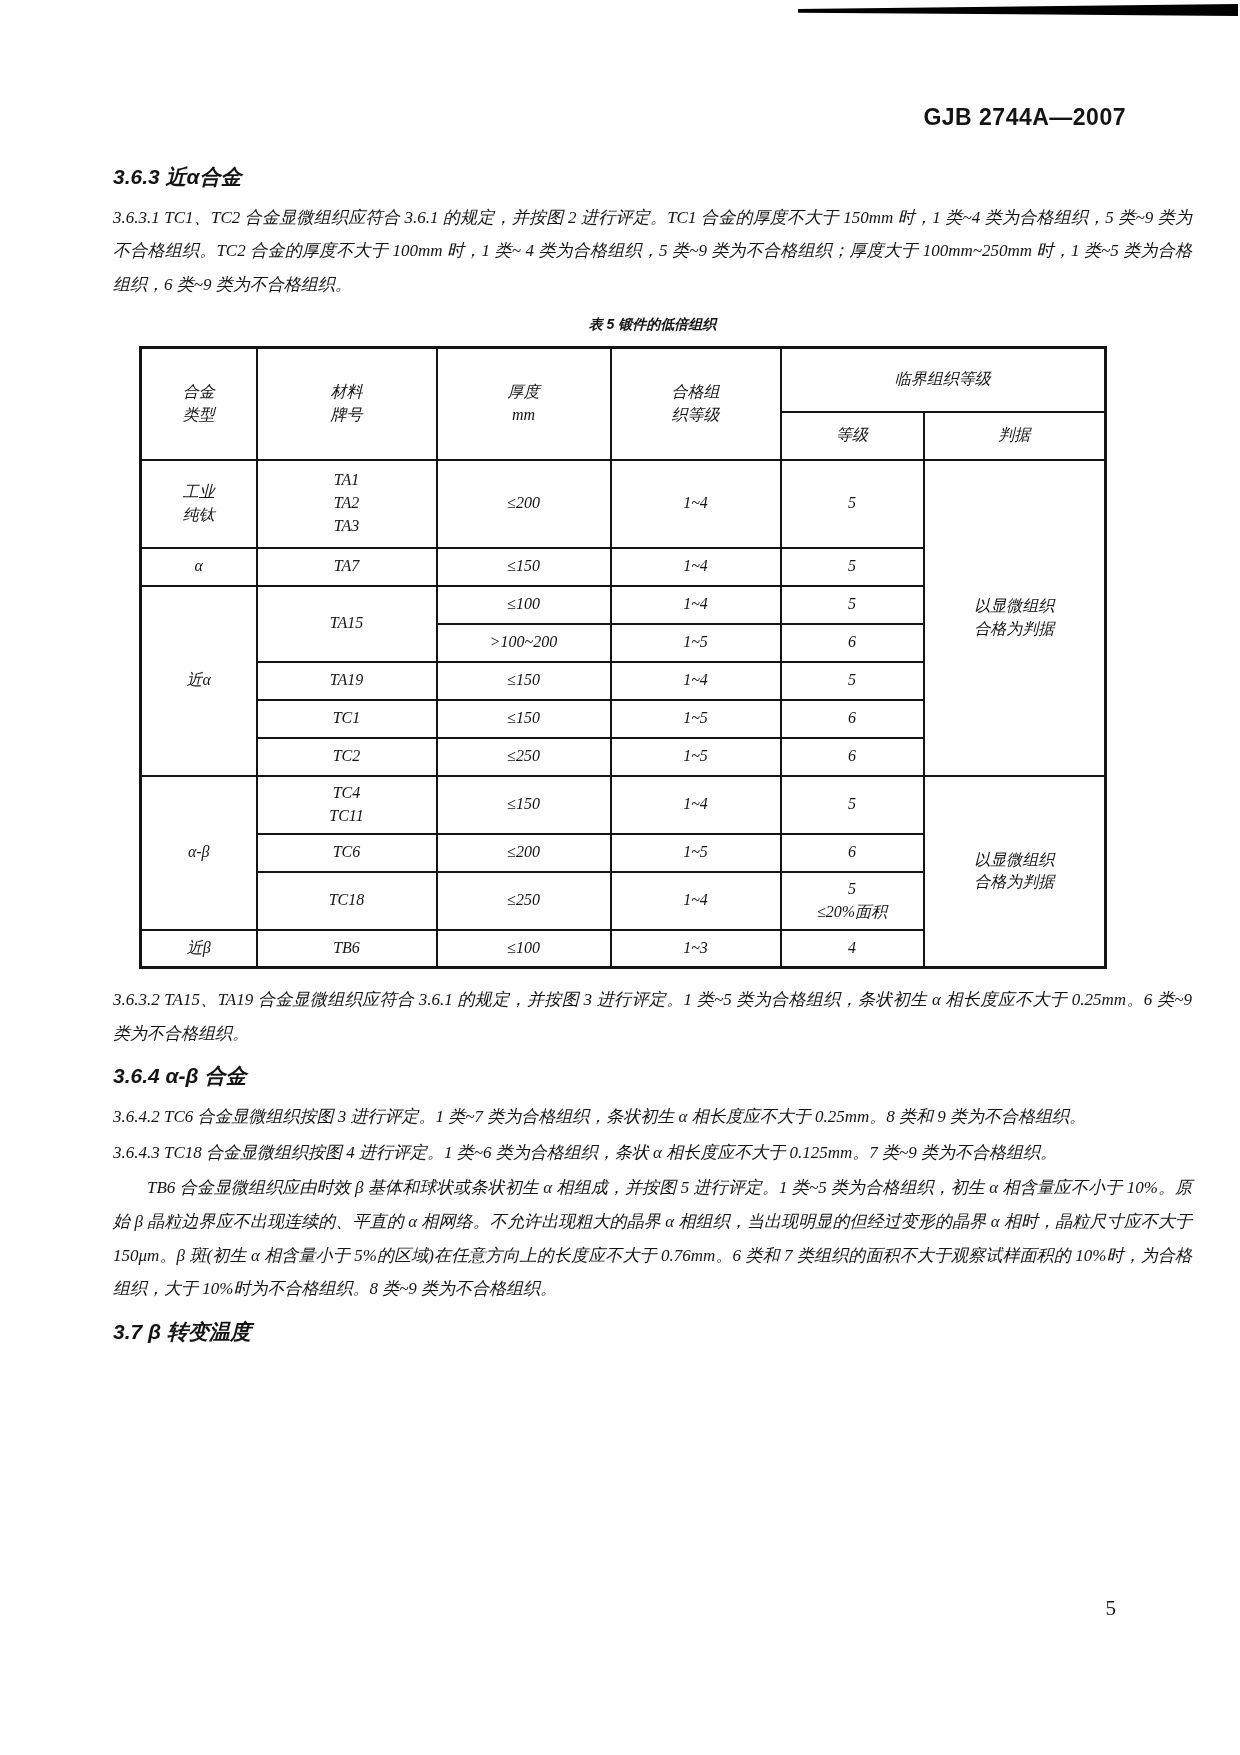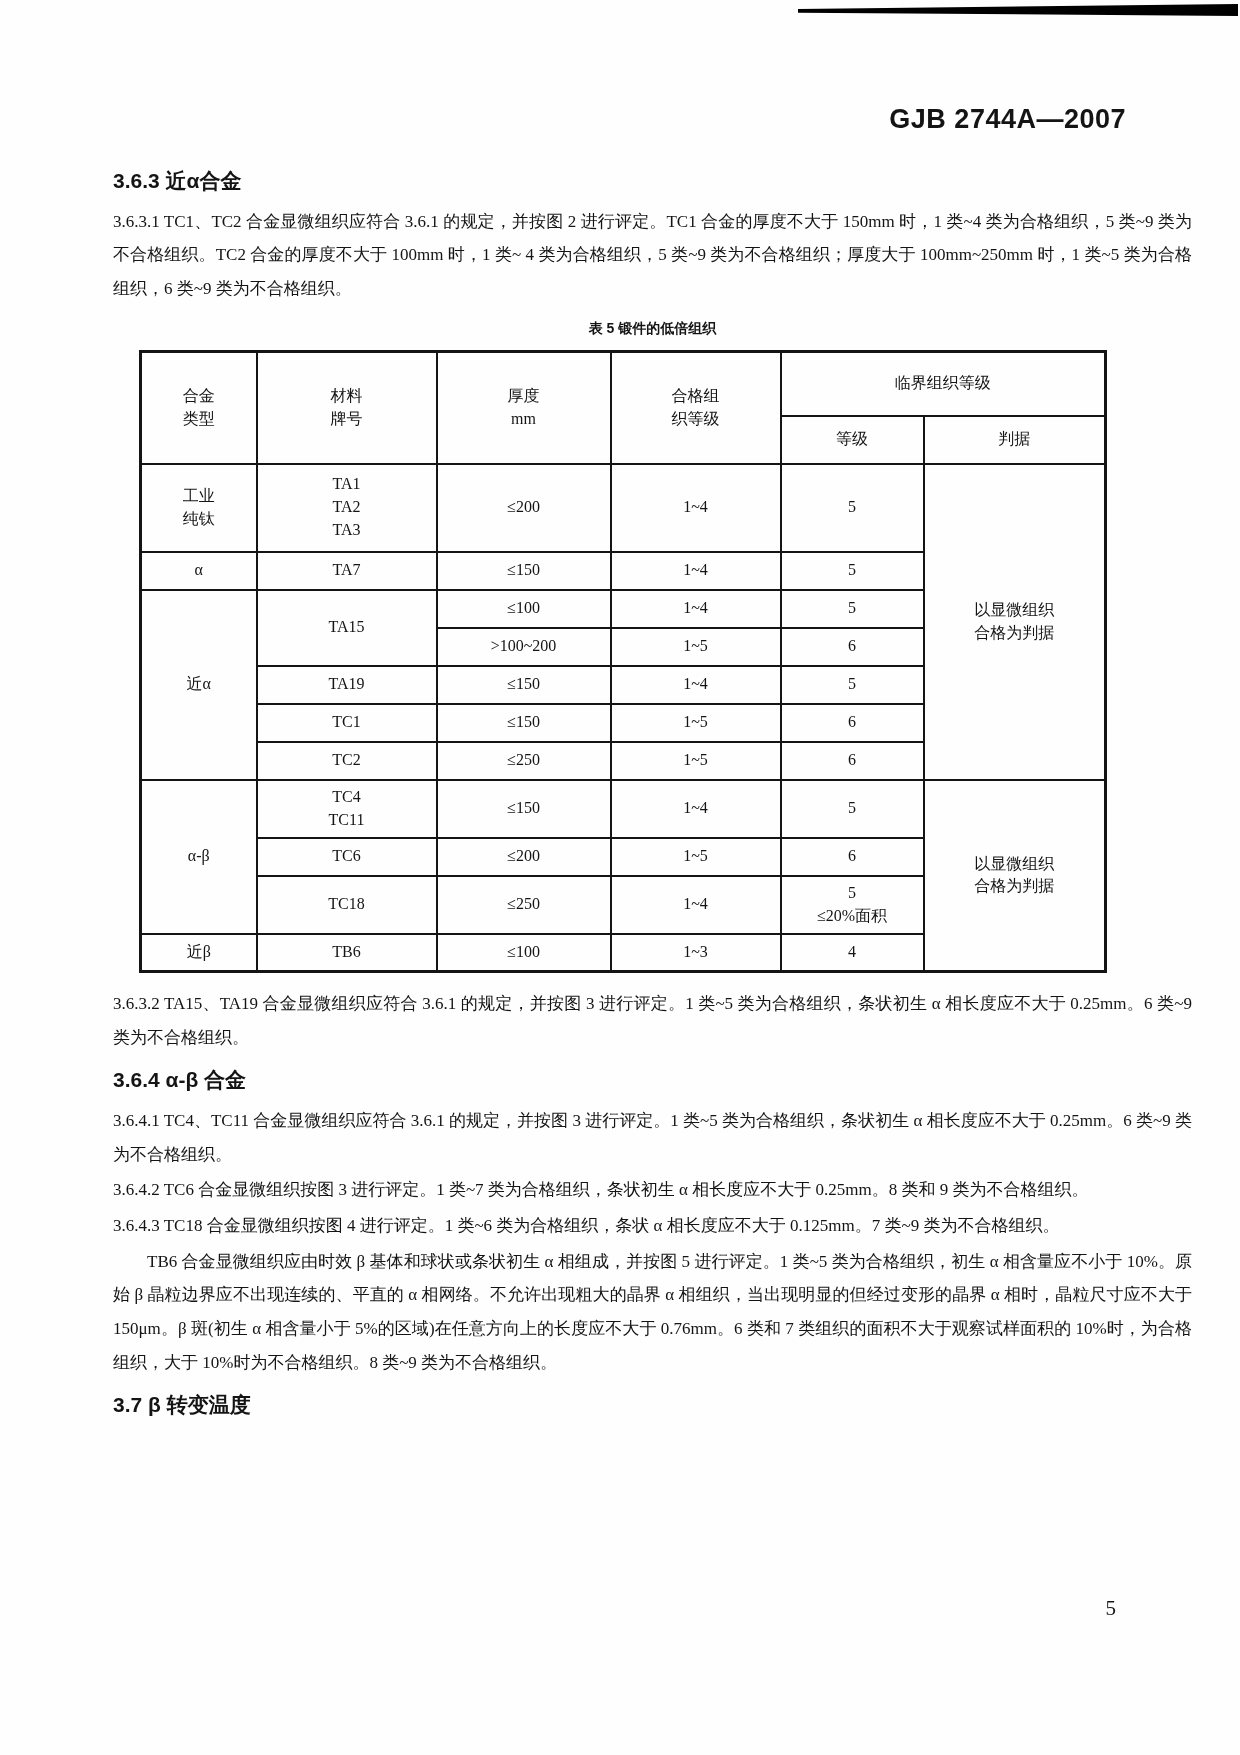--- a/index.html
+++ b/index.html
@@ -12,25 +12,25 @@
     overflow:hidden;
   }
   .top-rule {
     position:absolute; top:4px; left:798px; width:440px; height:12px;
     background:#000;
     clip-path:polygon(0 42%, 100% 0, 100% 100%, 0 72%);
   }
   .doc-header {
     padding-top:104px; padding-right:114px;
     text-align:right;
-    font-size:27px; font-weight:bold;
+    font-size:23px; font-weight:bold;
     font-family:"Liberation Sans","DejaVu Sans",sans-serif;
     letter-spacing:0.5px;
   }
-  .content { padding:20px 48px 0 113px; }
+  .content { padding:20px 48px 0 113px;font-style:italic; }
   .heading {
     font-size:21px; font-weight:bold;
     font-family:"Liberation Sans","DejaVu Sans",sans-serif;
     margin:9px 0 7px 0;
     line-height:1.6;
   }
   .para {
     font-size:17px; line-height:1.98;
     text-align:justify; margin:0 0 2px 0;
   }
@@ -181,21 +181,20 @@
         <td>TB6</td>
         <td>≤100</td>
         <td>1~3</td>
         <td>4</td>
       </tr>
     </tbody>
   </table>
 
   <p class="para">3.6.3.2  TA15、TA19 合金显微组织应符合 3.6.1 的规定，并按图 3 进行评定。1 类~5 类为合格组织，条状初生 α 相长度应不大于 0.25mm。6 类~9 类为不合格组织。</p>
   <div class="heading">3.6.4  α-β 合金</div>
-  <p class="para">3.6.4.1  TC4、TC11 合金显微组织应符合 3.6.1 的规定，并按图 3 进行评定。1 类~5 类为合格组织，条状初生 α 相长度应不大于 0.25mm。6 类~9 类为不合格组织。</p>
   <p class="para">3.6.4.2  TC6 合金显微组织按图 3 进行评定。1 类~7 类为合格组织，条状初生 α 相长度应不大于 0.25mm。8 类和 9 类为不合格组织。</p>
   <p class="para">3.6.4.3  TC18 合金显微组织按图 4 进行评定。1 类~6 类为合格组织，条状 α 相长度应不大于 0.125mm。7 类~9 类为不合格组织。</p>
   <p class="para indent">TB6 合金显微组织应由时效 β 基体和球状或条状初生 α 相组成，并按图 5 进行评定。1 类~5 类为合格组织，初生 α 相含量应不小于 10%。原始 β 晶粒边界应不出现连续的、平直的 α 相网络。不允许出现粗大的晶界 α 相组织，当出现明显的但经过变形的晶界 α 相时，晶粒尺寸应不大于 150μm。β 斑(初生 α 相含量小于 5%的区域)在任意方向上的长度应不大于 0.76mm。6 类和 7 类组织的面积不大于观察试样面积的 10%时，为合格组织，大于 10%时为不合格组织。8 类~9 类为不合格组织。</p>
   <div class="heading">3.7  β 转变温度</div>
 
 </main>
 
 <div class="page-num">5</div>
 
 </body></html>

